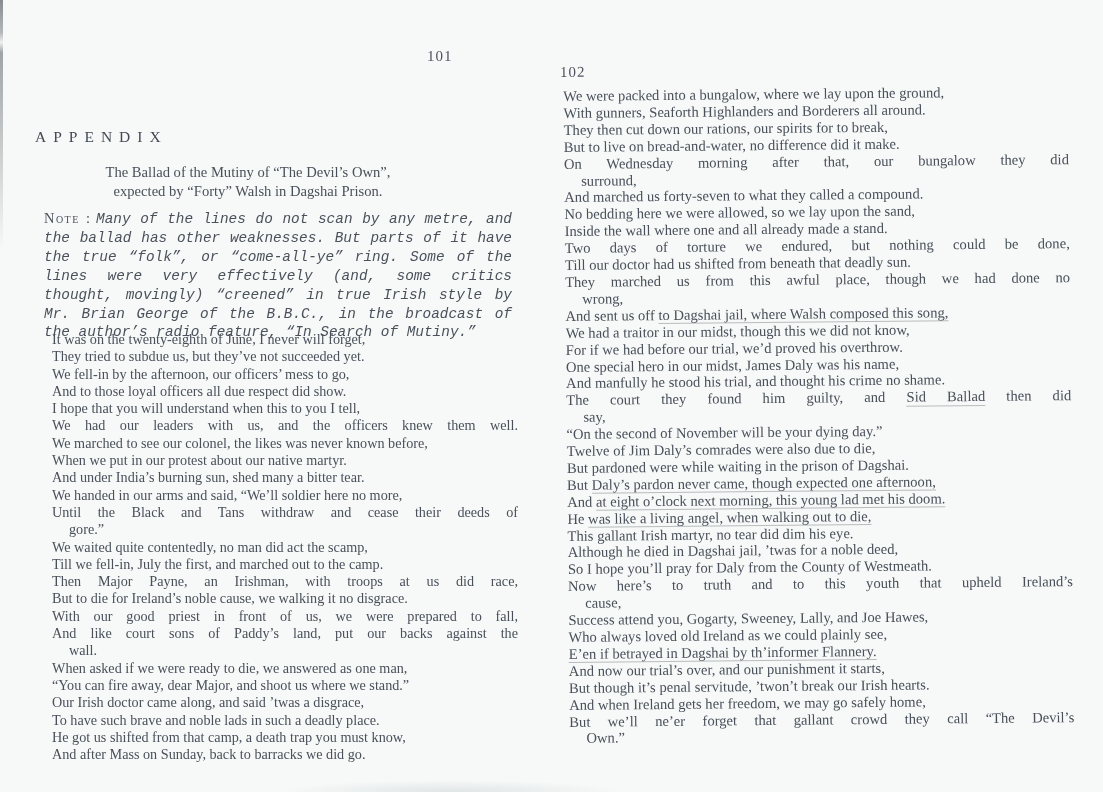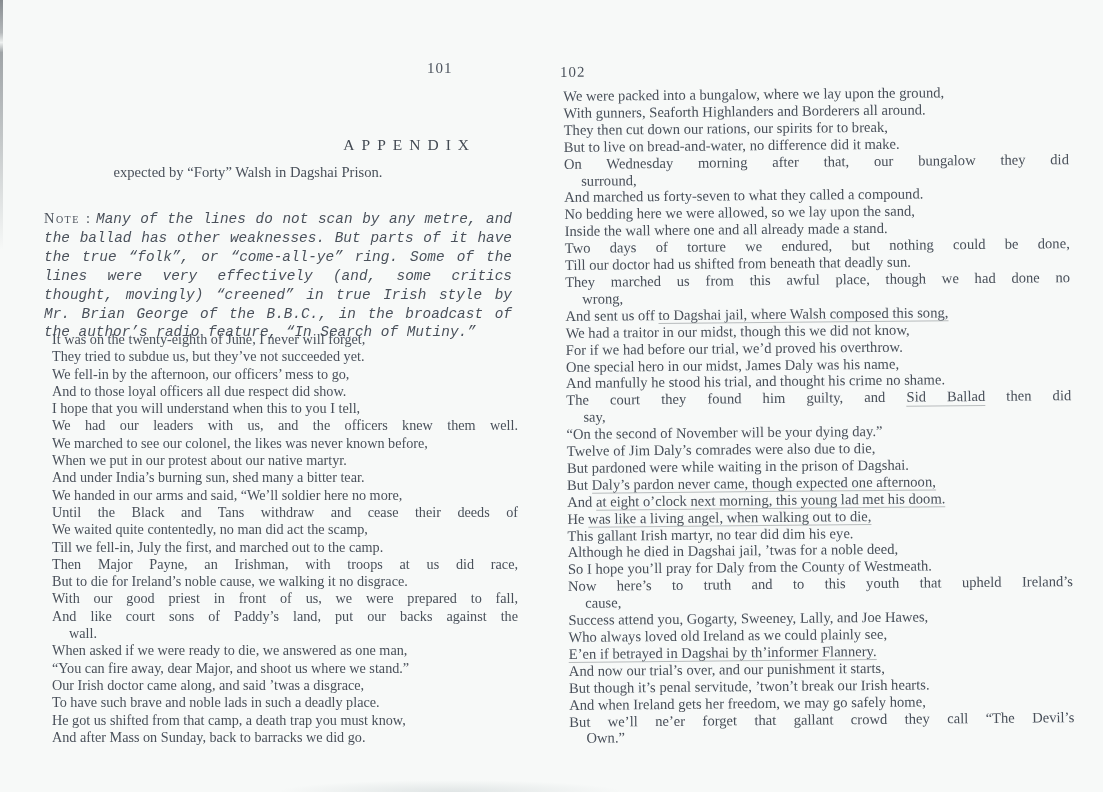--- a/index.html
+++ b/index.html
@@ -27,25 +27,25 @@
 
   .page { position: absolute; }
   .page-left  { left: 44px; top: 48px; width: 468px; }
   .page-right {
     left: 560px; top: 64px; width: 508px;
     transform: rotate(-0.55deg);
     transform-origin: 0 0;
   }
 
   .pagenum { font-size: 15px; letter-spacing: 1px; color: #4d545e; }
-  .pagenum-left { position: absolute; left: 383px; top: 12px; }
+  .pagenum-left { position: absolute; left: 383px; top: 0; }
 
   .appendix {
     position: absolute; left: -16px; top: 80px; width: 440px;
-    margin: 8px; text-align: right;
+    margin: 0; text-align: left;
     font-size: 15.5px; font-weight: normal;
     letter-spacing: 7px; text-indent: 7px;
     color: #434a53;
   }
   .subtitle {
     position: absolute; left: -16px; top: 115px; width: 440px;
     text-align: center; font-size: 14.6px; line-height: 18.5px;
     color: #49505a;
   }
   .note {
@@ -76,40 +76,42 @@
 <div class="scan">
   <div class="edge-left"></div>
   <div class="edge-bottom"></div>
 
   <section class="page page-left">
     <div class="pagenum pagenum-left">101</div>
 
     <h1 class="appendix">APPENDIX</h1>
 
     <div class="subtitle">
+      <div>The Ballad of the Mutiny of “The Devil’s Own”,</div>
       <div>expected by “Forty” Walsh in Dagshai Prison.</div>
     </div>
 
     <p class="note">
       <span class="note-label">Note :</span>
       <span class="note-body">Many of the lines do not scan by any metre, and the ballad has other weaknesses. But parts of it have the true “folk”, or “come-all-ye” ring. Some of the lines were very effectively (and, some critics thought, movingly) “creened” in true Irish style by Mr. Brian George of the B.B.C., in the broadcast of the author’s radio feature, “In Search of Mutiny.”</span>
     </p>
 
     <div class="poem poem-left">
         <div class="pline"><span>It was on the twenty-eighth of June, I never will forget,</span></div>
         <div class="pline"><span>They tried to subdue us, but they’ve not succeeded yet.</span></div>
         <div class="pline"><span>We fell-in by the afternoon, our officers’ mess to go,</span></div>
         <div class="pline"><span>And to those loyal officers all due respect did show.</span></div>
         <div class="pline"><span>I hope that you will understand when this to you I tell,</span></div>
         <div class="pline just"><span>We had our leaders with us, and the officers knew them well.</span></div>
         <div class="pline"><span>We marched to see our colonel, the likes was never known before,</span></div>
         <div class="pline"><span>When we put in our protest about our native martyr.</span></div>
         <div class="pline"><span>And under India’s burning sun, shed many a bitter tear.</span></div>
         <div class="pline"><span>We handed in our arms and said, “We’ll soldier here no more,</span></div>
         <div class="pline just"><span>Until the Black and Tans withdraw and cease their deeds of</span></div>
+        <div class="pline indent"><span>gore.”</span></div>
         <div class="pline"><span>We waited quite contentedly, no man did act the scamp,</span></div>
         <div class="pline"><span>Till we fell-in, July the first, and marched out to the camp.</span></div>
         <div class="pline just"><span>Then Major Payne, an Irishman, with troops at us did race,</span></div>
         <div class="pline"><span>But to die for Ireland’s noble cause, we walking it no disgrace.</span></div>
         <div class="pline just"><span>With our good priest in front of us, we were prepared to fall,</span></div>
         <div class="pline just"><span>And like court sons of Paddy’s land, put our backs against the</span></div>
         <div class="pline indent"><span>wall.</span></div>
         <div class="pline"><span>When asked if we were ready to die, we answered as one man,</span></div>
         <div class="pline"><span>“You can fire away, dear Major, and shoot us where we stand.”</span></div>
         <div class="pline"><span>Our Irish doctor came along, and said ’twas a disgrace,</span></div>

